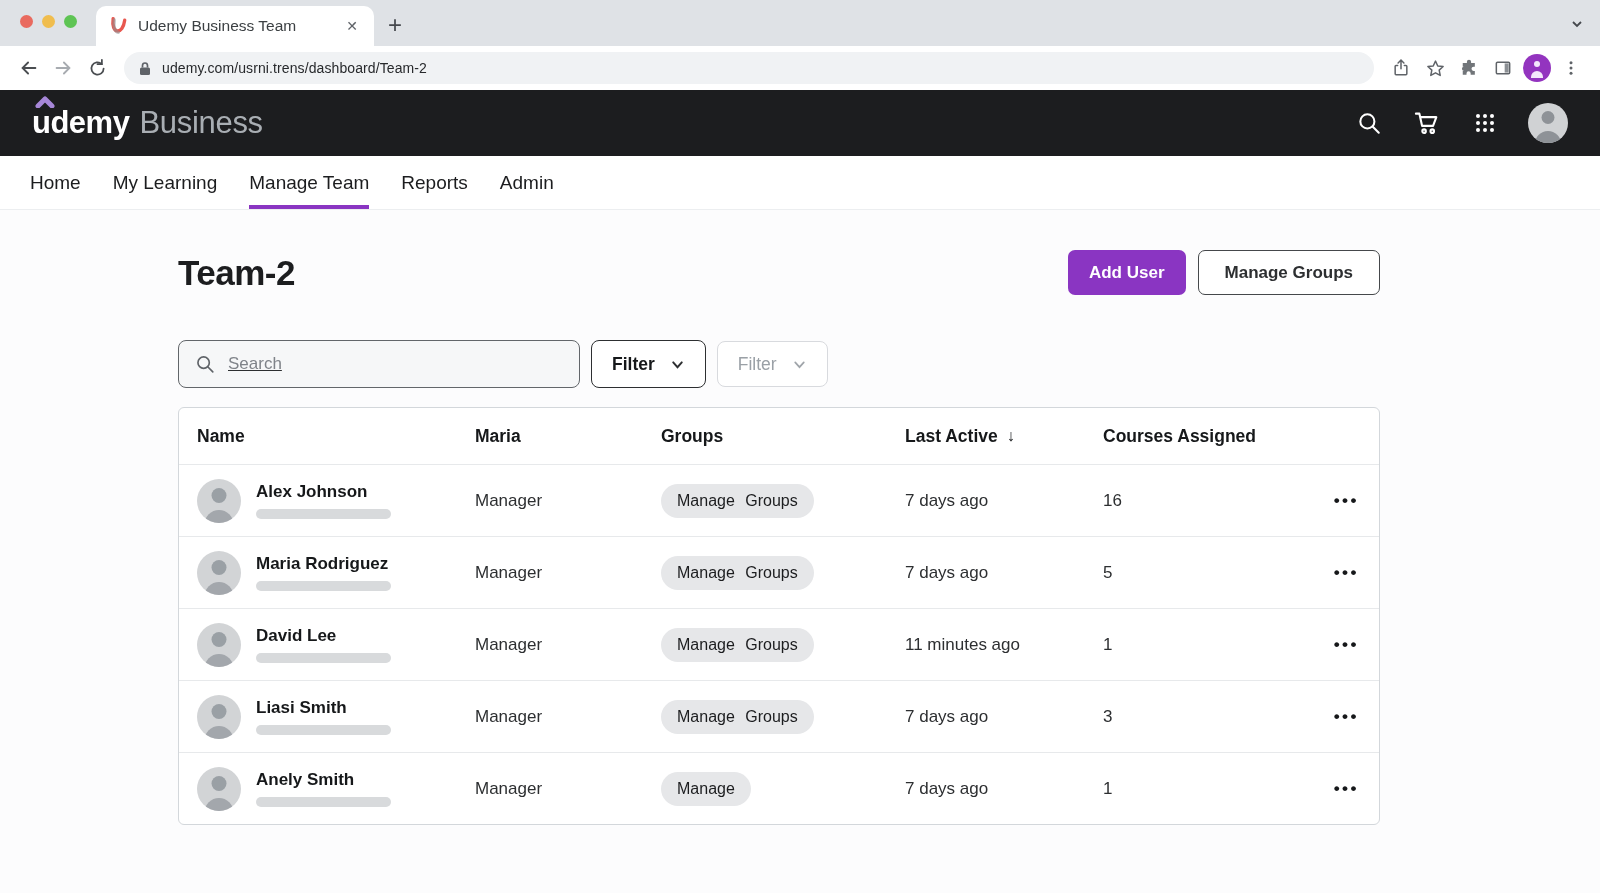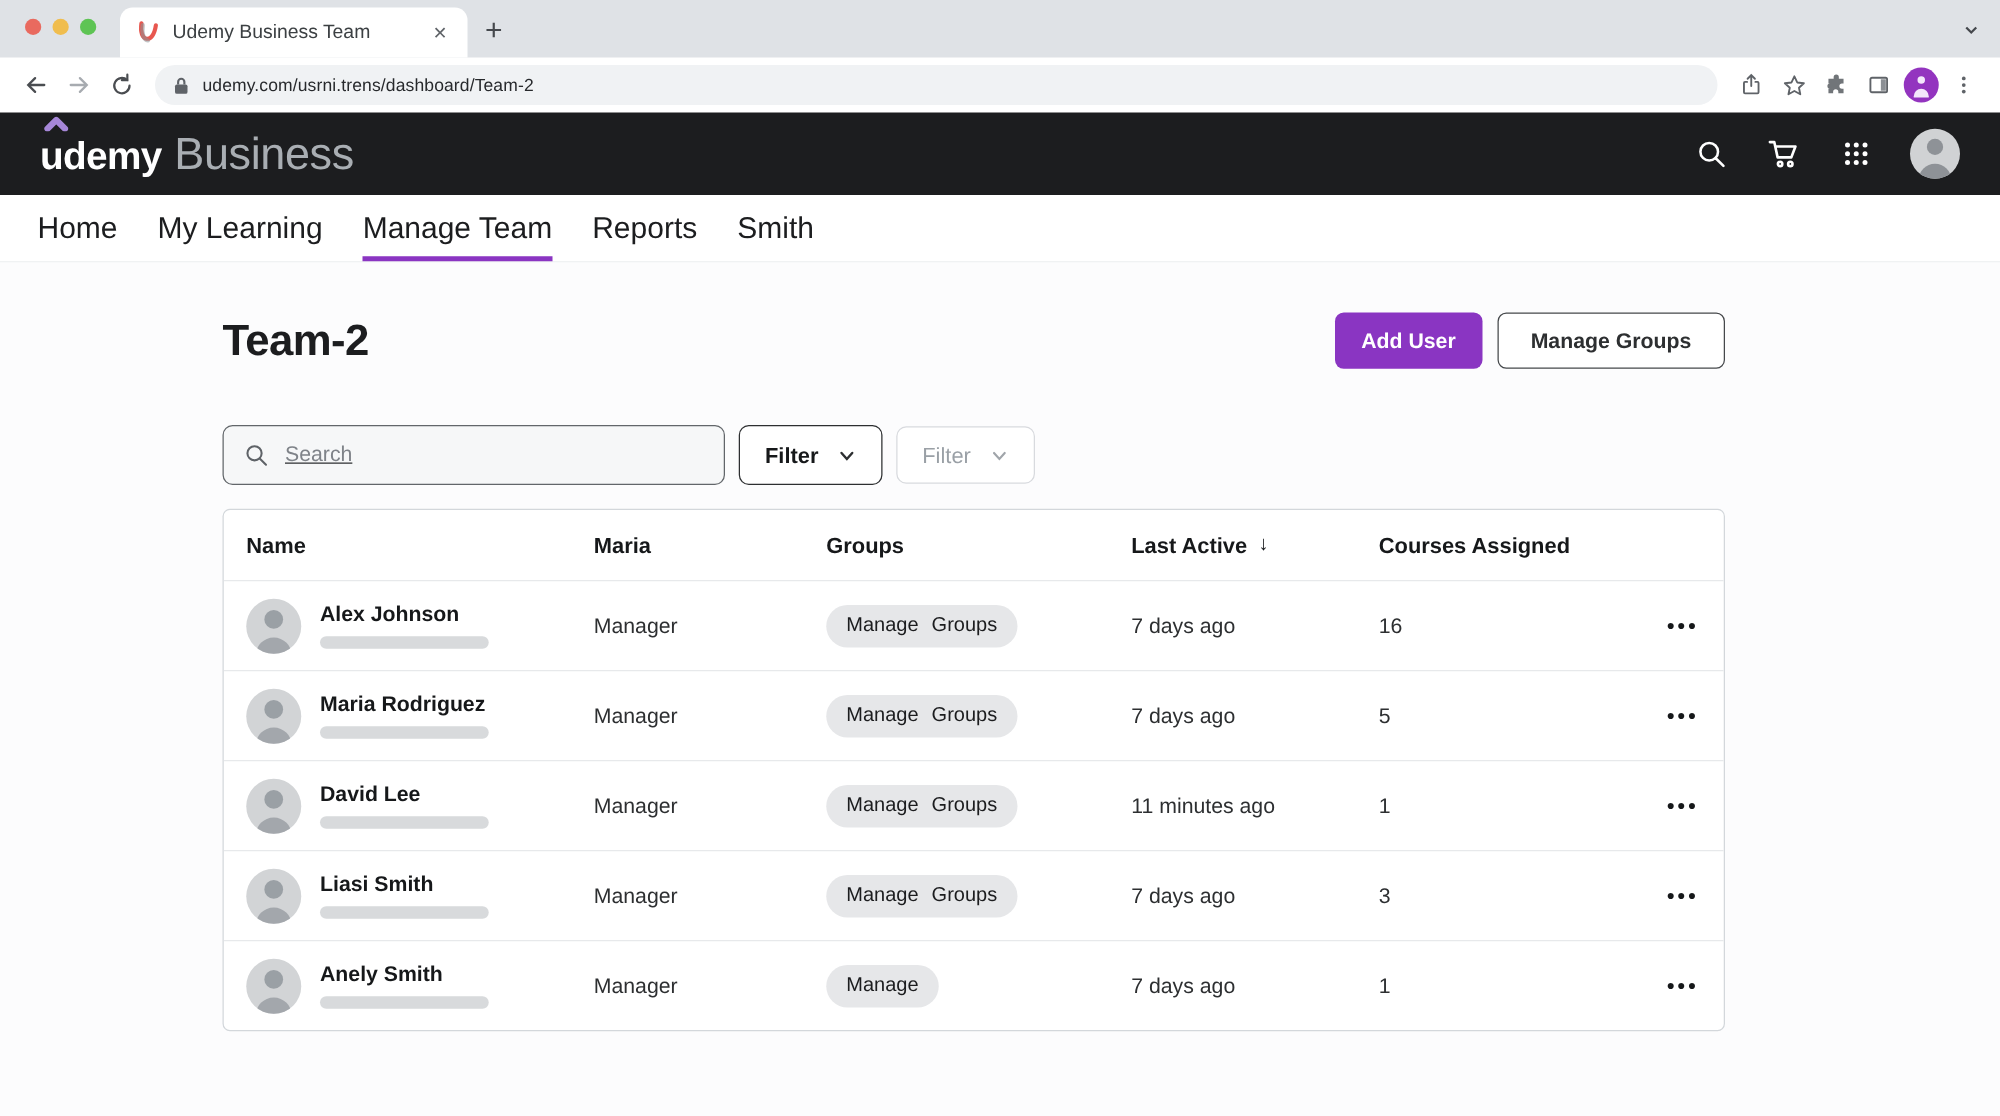--- a/index.html
+++ b/index.html
@@ -38,36 +38,36 @@
     width:6px; height:6px; border-radius:50%; background:#f3e7fb; }
   .profile-av .pb { position:absolute; bottom:4px; left:50%; transform:translateX(-50%);
     width:12px; height:7px; border-radius:6px 6px 0 0; background:#f3e7fb; }
 
   
   .appheader { height:66px; background:#1c1d1f; display:flex; align-items:center;
     padding:0 32px;gap:16px; }
   .logo-wrap { position:relative; display:flex; align-items:baseline; }
   .logo-caret { position:absolute; left:3px; top:-9px; }
   .logo-text { font-size:31px; font-weight:800; color:#fff; letter-spacing:-.5px; }
-  .logo-suffix { font-size:36px; font-weight:400; color:#a9aeb3; margin-left:10px;
+  .logo-suffix { font-size:31px; font-weight:400; color:#a9aeb3; margin-left:10px;
     letter-spacing:-.3px; }
   .appheader-icons { margin-left:auto; display:flex; align-items:center; gap:28px; }
   .hdr-ic { width:30px; height:30px; display:flex; align-items:center;
     justify-content:center; cursor:pointer; }
   .hdr-av { width:40px; height:40px; border-radius:50%; background:#d0d2d4;
     position:relative; overflow:hidden; cursor:pointer; }
   .hdr-av .ah { position:absolute; top:8px; left:50%; transform:translateX(-50%);
     width:13px; height:13px; border-radius:50%; background:#8e9297; }
   .hdr-av .ab { position:absolute; bottom:-5px; left:50%; transform:translateX(-50%);
     width:26px; height:17px; border-radius:13px 13px 0 0; background:#8e9297; }
 
   
   .subnav { height:54px; background:#fff; border-bottom:1px solid #eceef0;
     display:flex; align-items:stretch; gap:32px; padding-left:30px; }
-  .nav-item { display:flex; align-items:center; font-size:24px; color:#1c1d1f;
+  .nav-item { display:flex; align-items:center; font-size:19px; color:#1c1d1f;
     position:relative; cursor:pointer; }
   .nav-item.active { font-weight:500; }
   .nav-item.active::after { content:""; position:absolute; left:0; right:0;
     bottom:0; height:4px; background:#8a35c2; }
 
   
   .main { height:683px; background:#fcfcfd; }
   .container { width:1202px; margin-left:178px; padding-top:40px; }
 
   .title-row { display:flex; align-items:center; }
@@ -263,21 +263,21 @@
     <div class="nav-item">
     <span>My Learning</span>
   </div>
     <div class="nav-item active">
     <span>Manage Team</span>
   </div>
     <div class="nav-item">
     <span>Reports</span>
   </div>
     <div class="nav-item">
-    <span>Smith</span>
+    <span>Admin</span>
   </div>
   </div>
 
 <div class="main">
   <div class="container">
 
     <div class="title-row">
       <h1 class="page-title">Team-2</h1>
       <div class="title-btns">
         <button class="btn btn-primary">Add User</button>

